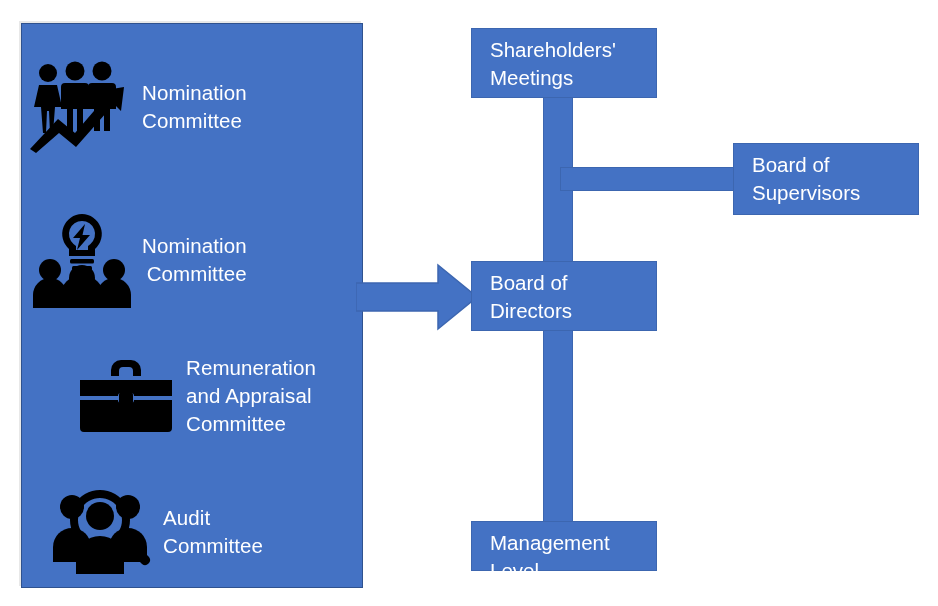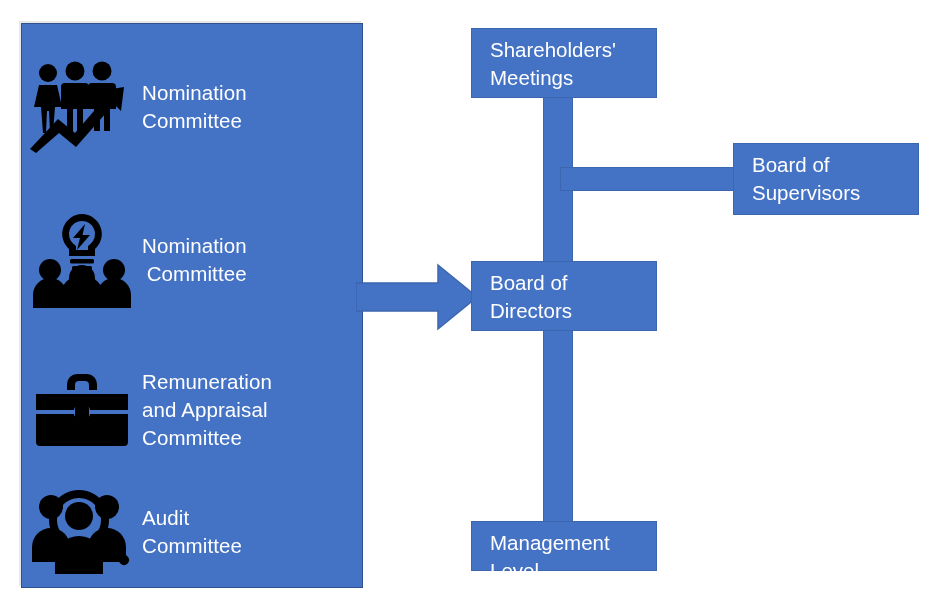--- a/index.html
+++ b/index.html
@@ -38,22 +38,22 @@
 
   .committee-row {
     position: absolute;
     left: 0;
     width: 342px;
     display: flex;
     align-items: center;
   }
   .committee-row[data-row="0"] { top: 30px;  height: 105px; }
   .committee-row[data-row="1"] { top: 183px; height: 105px; text-align: right; }
-  .committee-row[data-row="2"] { top: 328px; height: 115px; }
-  .committee-row[data-row="3"] { top: 455px; height: 105px; }
+  .committee-row[data-row="2"] { top: 314px; height: 115px; margin-left: 44px; }
+  .committee-row[data-row="3"] { top: 455px; height: 105px; padding-left: 21px; }
 
   .committee-icon {
     width: 120px;
     min-width: 120px;
     height: 100px;
     display: flex;
     align-items: center;
     justify-content: center;
   }
   .committee-icon svg { display: block; }

